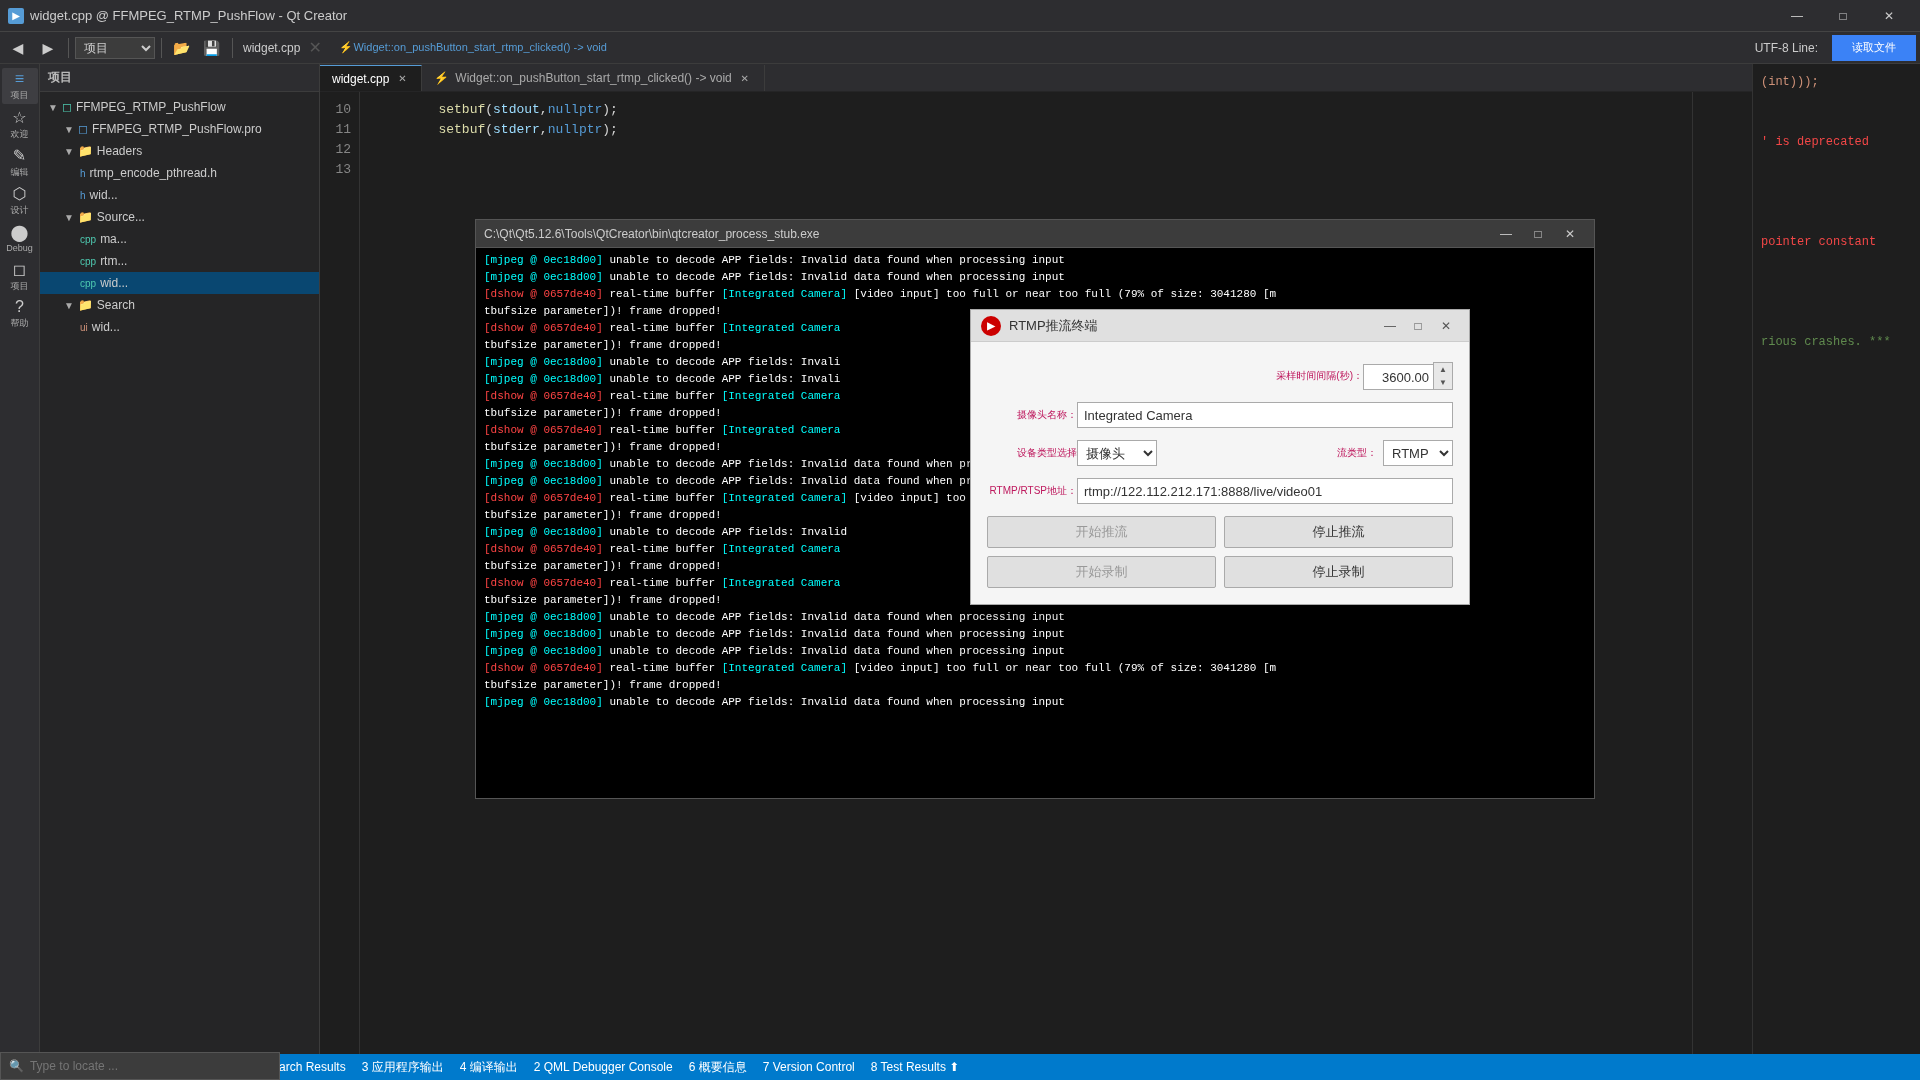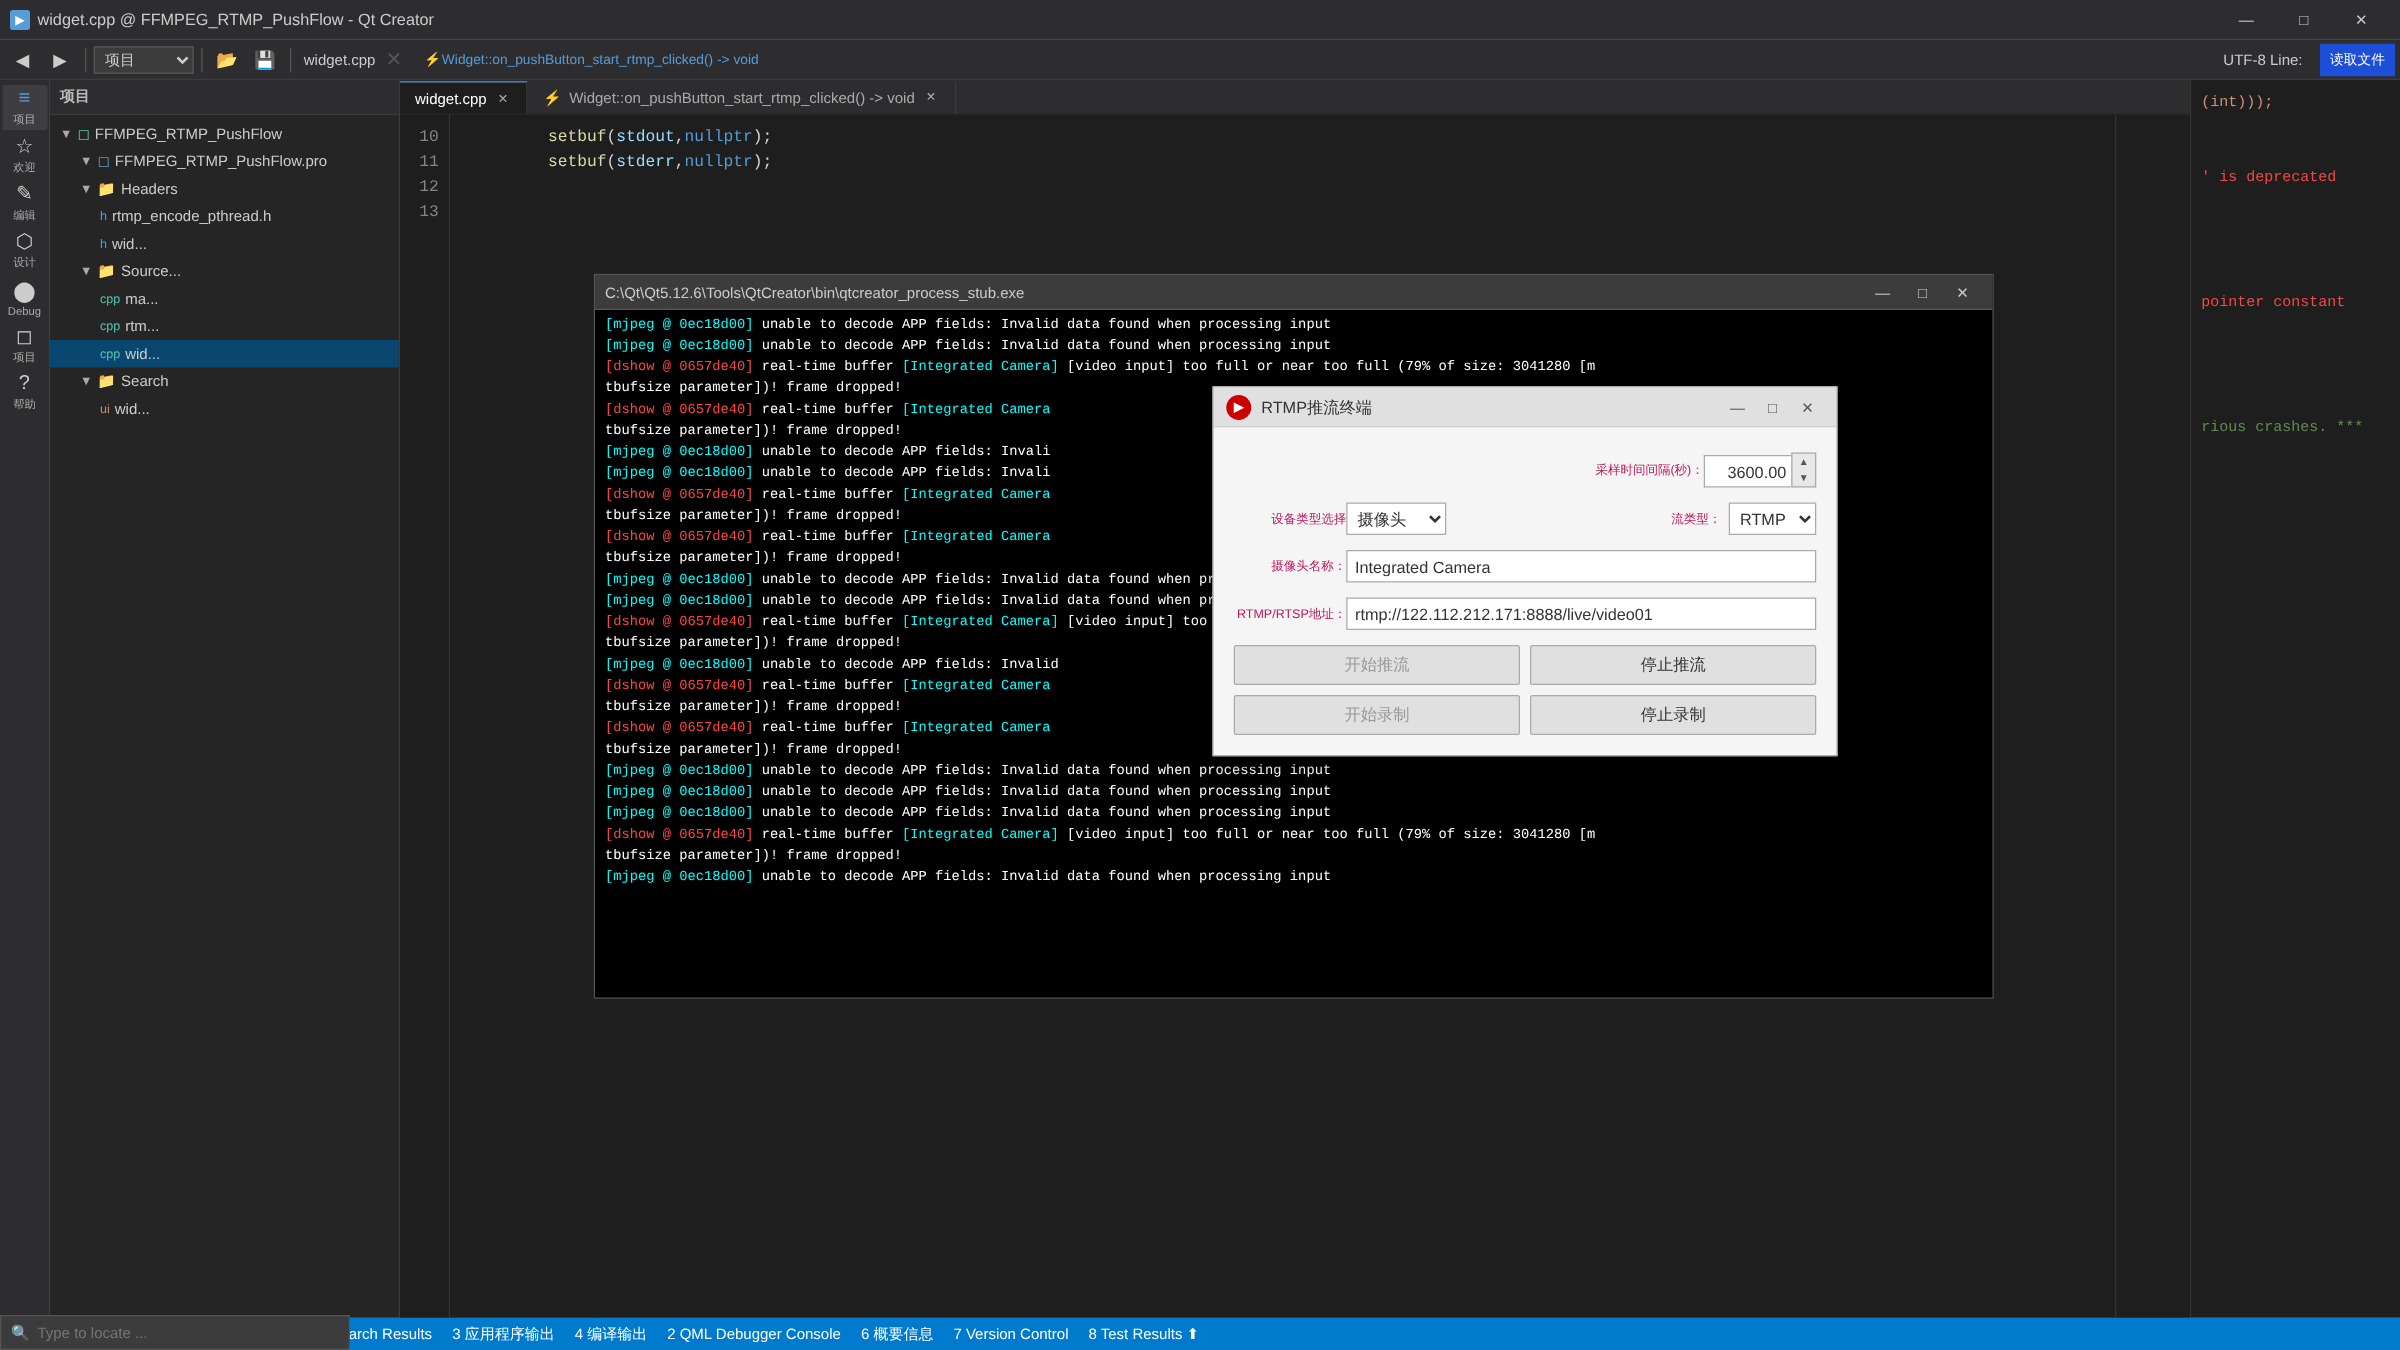--- a/index.html
+++ b/index.html
@@ -508,21 +508,21 @@
       <option>项目</option>
     </select>
     <div class="toolbar-separator"></div>
     <div class="toolbar-btn">📂</div>
     <div class="toolbar-btn">💾</div>
     <div class="toolbar-separator"></div>
     <div style="font-size:12px;color:#ccc;padding:0 4px;">widget.cpp</div>
     <span style="color:#555;padding:0 2px;">✕</span>
     <div style="font-size:11px;color:#569cd6;padding:0 6px;margin-left:8px;">⚡Widget::on_pushButton_start_rtmp_clicked() -&gt; void</div>
     <div style="margin-left:auto;font-size:12px;color:#ccc;padding:0 8px;">UTF-8 Line:</div>
-    <div class="toolbar-btn" style="margin-left:4px;background:#1d4ed8;color:white;width:60px;font-size:11px;">读取文件</div>
+    <div class="toolbar-btn" style="margin-left:4px;background:#3b82f6;color:white;width:84px;font-size:11px;">读取文件</div>
   </div>
 
   <div class="main-area">
 
     <div class="left-sidebar">
       <div class="sidebar-icon active">
         <span style="font-size:16px;">≡</span>
         <span class="label">项目</span>
       </div>
       <div class="sidebar-icon">
@@ -695,34 +695,34 @@
             <div class="spinbox-wrapper">
               <input class="spinbox-input" value="3600.00" readonly="" style="">
               <div class="spinbox-arrows">
                 <div class="spinbox-arrow">▲</div>
                 <div class="spinbox-arrow">▼</div>
               </div>
             </div>
           </div>
 
           <div class="dialog-row">
+            <label class="dialog-label" style="width:90px;">摄像头名称：</label>
+            <input class="dialog-input" value="Integrated Camera" style="">
+          </div>
+
+          <div class="dialog-row">
             <label class="dialog-label" style="width:90px;">设备类型选择</label>
             <select class="dialog-select" style="width:80px;">
               <option>摄像头</option>
             </select>
             <div style="flex:1;"></div>
             <label class="dialog-label" style="margin-right:6px;">流类型：</label>
             <select class="dialog-select" style="width:70px;">
               <option>RTMP</option>
             </select>
-          </div>
-
-          <div class="dialog-row">
-            <label class="dialog-label" style="width:90px;">摄像头名称：</label>
-            <input class="dialog-input" value="Integrated Camera" style="">
           </div>
 
           <div class="dialog-row">
             <label class="dialog-label" style="width:90px;">RTMP/RTSP地址：</label>
             <input class="dialog-input" value="rtmp://122.112.212.171:8888/live/video01" style="">
           </div>
 
           <div class="dialog-buttons">
             <button class="dialog-btn disabled">开始推流</button>
             <button class="dialog-btn active">停止推流</button>

